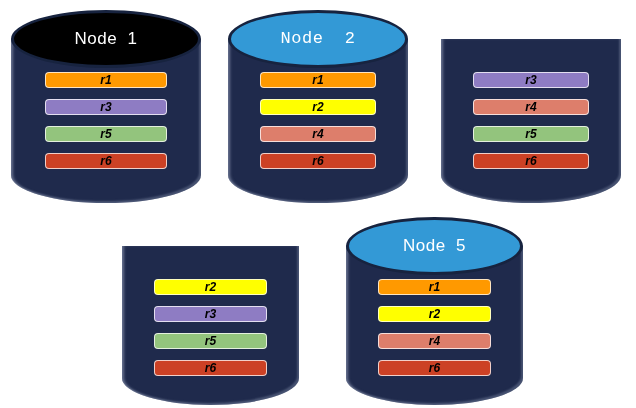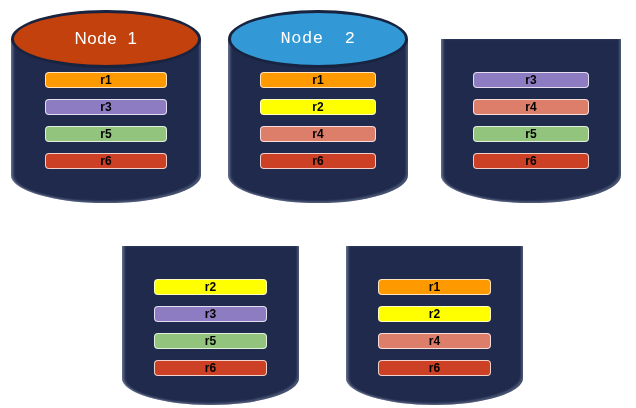--- a/index.html
+++ b/index.html
@@ -54,41 +54,42 @@
   }
   .bars {
     position: absolute;
     left: 18%;
     right: 18%;
     top: 62px;
     display: flex;
     flex-direction: column;
     gap: 11px;
     z-index: 3;
+    font-style: italic;
   }
   .bar {
     height: 14px;
     border-radius: 4px;
     border: 1px solid rgba(255,255,255,0.75);
     display: flex;
     align-items: center;
     justify-content: center;
     font-size: 12px;
     font-weight: bold;
     color: #000000;
     line-height: 1;
   }
 </style>
 </head>
 <body>
 
 <div id="canvas">
     <div class="node" style="left: 11px; top: 10px; width: 190px; height: 193px;">
       <div class="cyl-body" style="background: rgb(31, 42, 76);"></div>
-      <div class="cyl-top" style="background: #c2410c;">
+      <div class="cyl-top" style="background: #000000;">
         <span class="node-title" style="color: rgb(255, 255, 255);">Node  1</span>
       </div>
       <div class="bars">
         <div class="bar" style="background: rgb(255, 153, 0); color: rgb(0, 0, 0);">r1</div>
         <div class="bar" style="background: rgb(142, 124, 195); color: rgb(0, 0, 0);">r3</div>
         <div class="bar" style="background: rgb(147, 196, 125); color: rgb(0, 0, 0);">r5</div>
         <div class="bar" style="background: rgb(204, 65, 37); color: rgb(0, 0, 0);">r6</div>
       </div>
     </div>
     <div class="node" style="left: 228px; top: 10px; width: 180px; height: 193px;">
@@ -116,20 +117,23 @@
       <div class="cyl-body" style="background: rgb(31, 42, 76);"></div>
       <div class="bars">
         <div class="bar" style="background: rgb(255, 255, 0); color: rgb(0, 0, 0);">r2</div>
         <div class="bar" style="background: rgb(142, 124, 195); color: rgb(0, 0, 0);">r3</div>
         <div class="bar" style="background: rgb(147, 196, 125); color: rgb(0, 0, 0);">r5</div>
         <div class="bar" style="background: rgb(204, 65, 37); color: rgb(0, 0, 0);">r6</div>
       </div>
     </div>
     <div class="node" style="left: 346px; top: 217px; width: 177px; height: 188px;">
       <div class="cyl-body" style="background: rgb(31, 42, 76);"></div>
+      <div class="cyl-top" style="background: rgb(51, 153, 214);">
+        <span class="node-title" style="color: rgb(255, 255, 255);">Node  5</span>
+      </div>
       <div class="bars">
         <div class="bar" style="background: rgb(255, 153, 0); color: rgb(0, 0, 0);">r1</div>
         <div class="bar" style="background: rgb(255, 255, 0); color: rgb(0, 0, 0);">r2</div>
         <div class="bar" style="background: rgb(221, 126, 107); color: rgb(0, 0, 0);">r4</div>
         <div class="bar" style="background: rgb(204, 65, 37); color: rgb(0, 0, 0);">r6</div>
       </div>
     </div>
   </div>
 
 </body></html>

